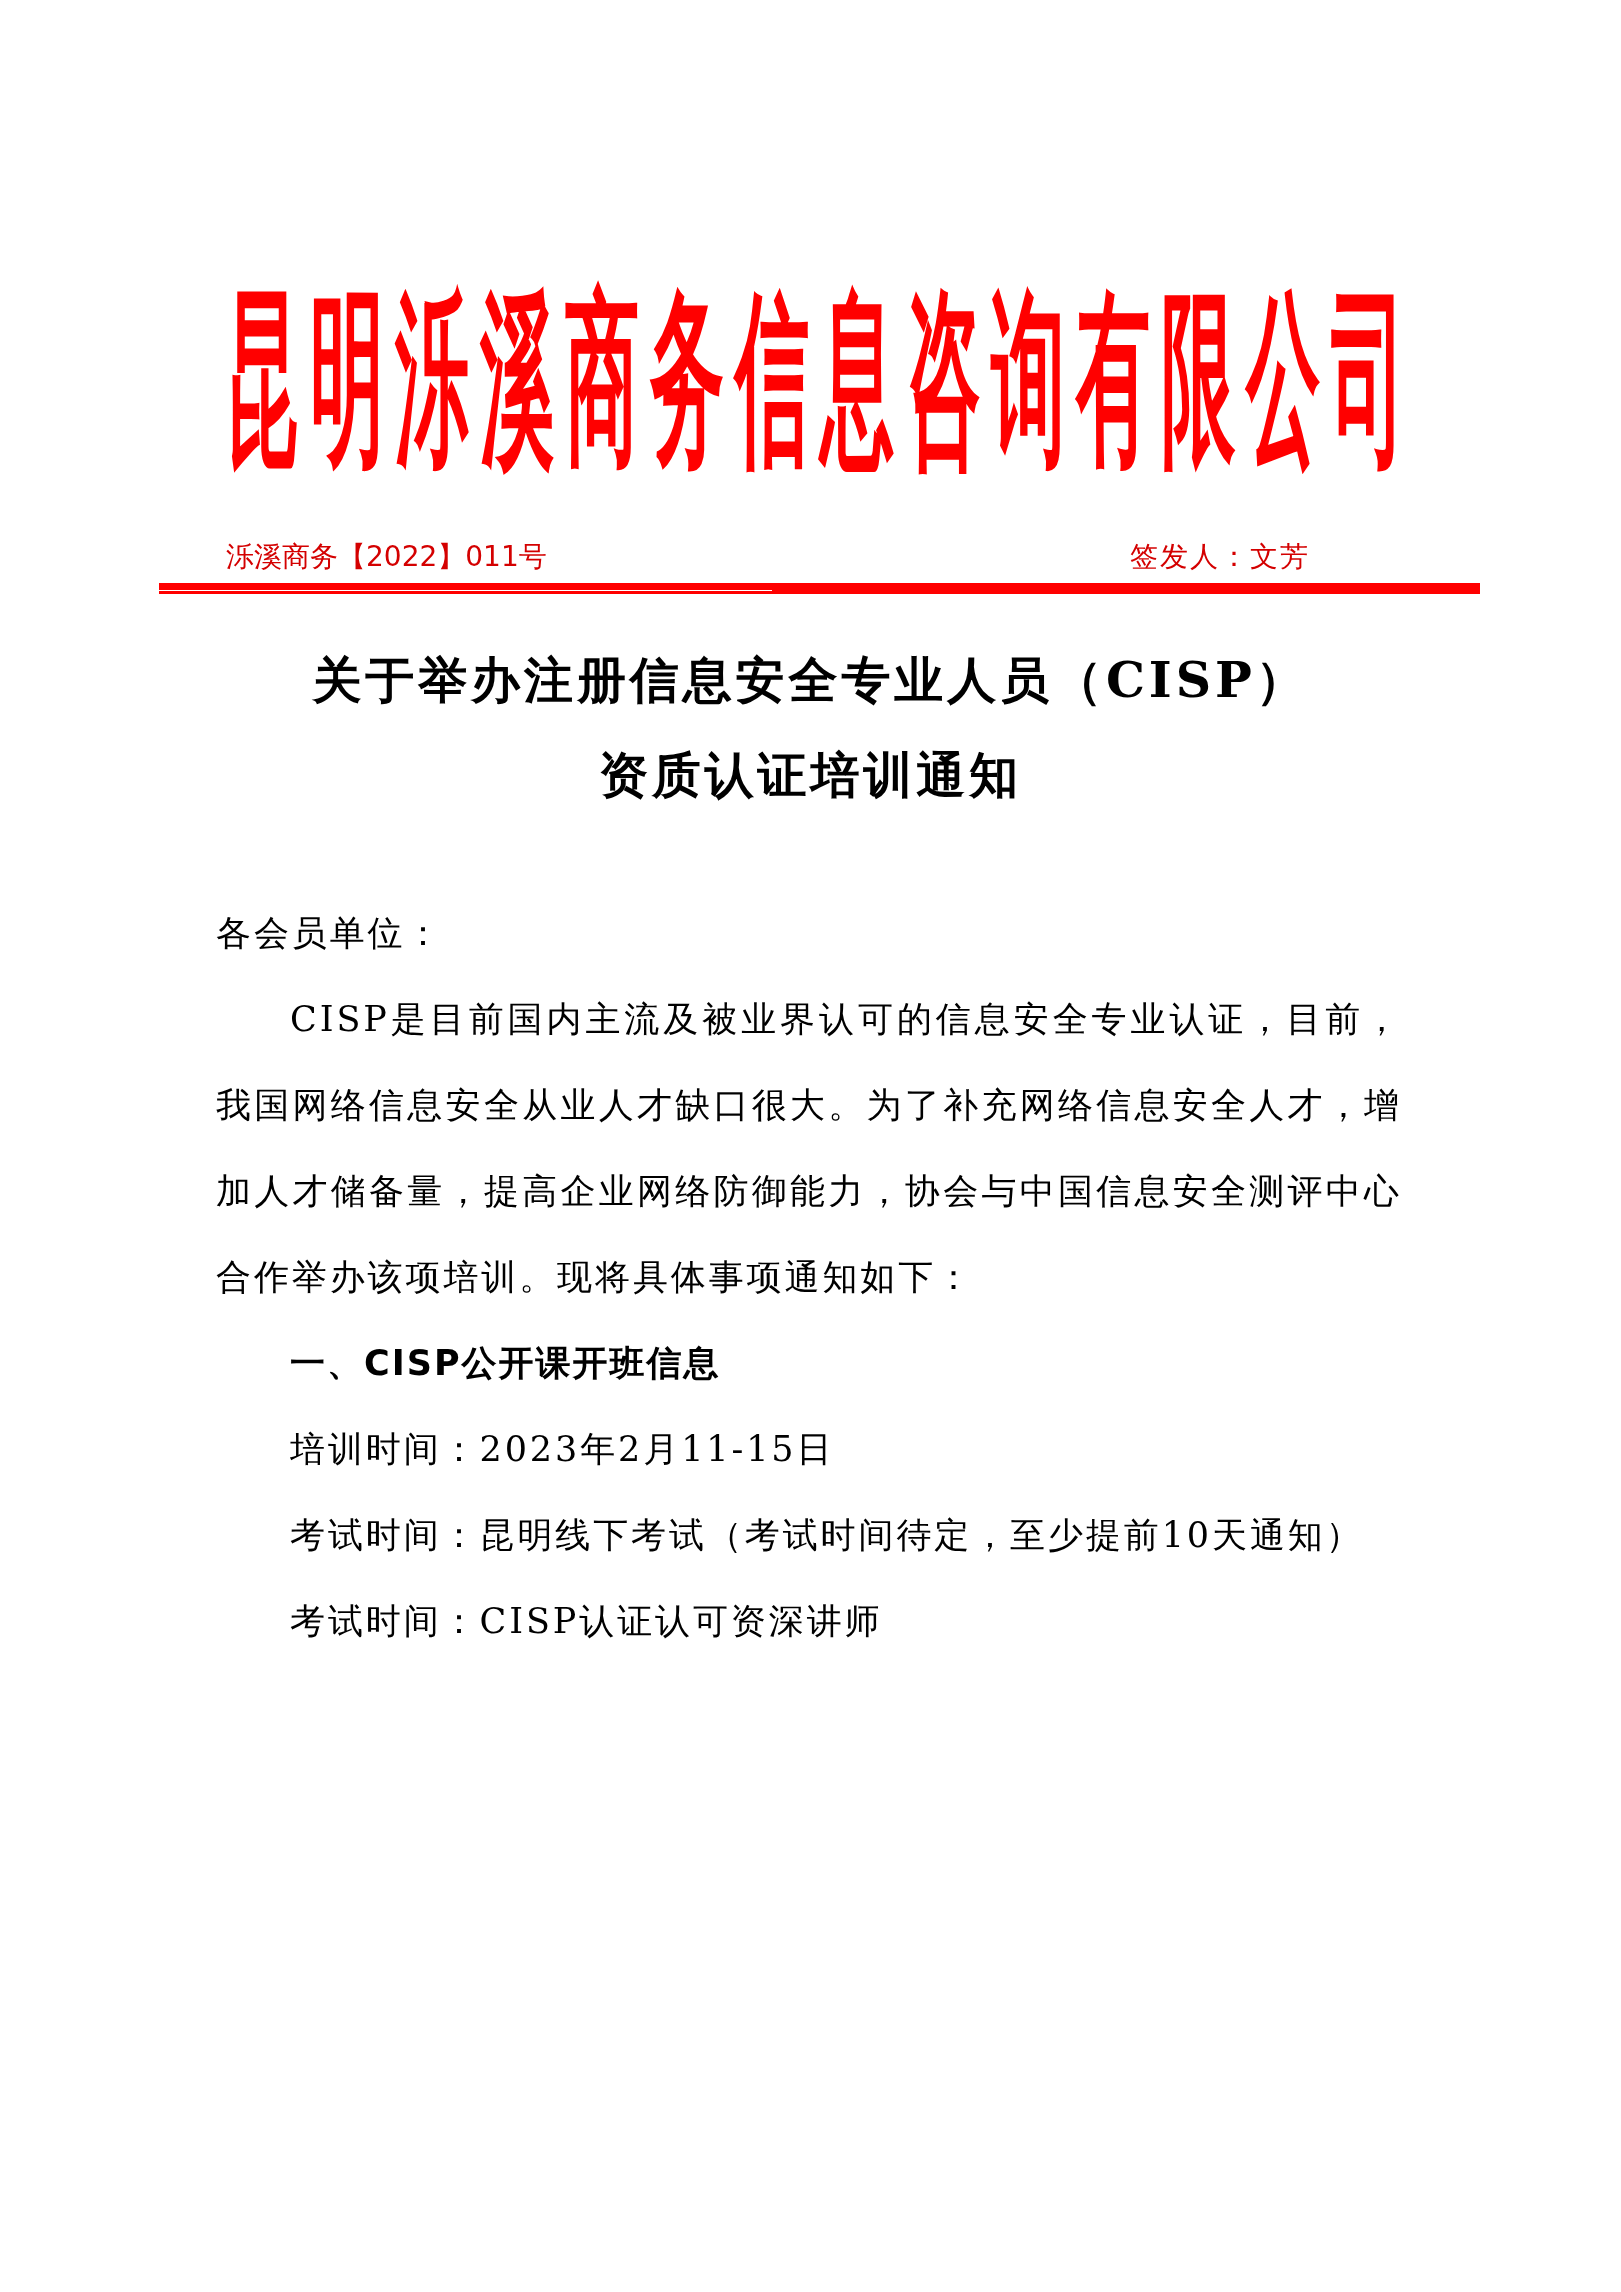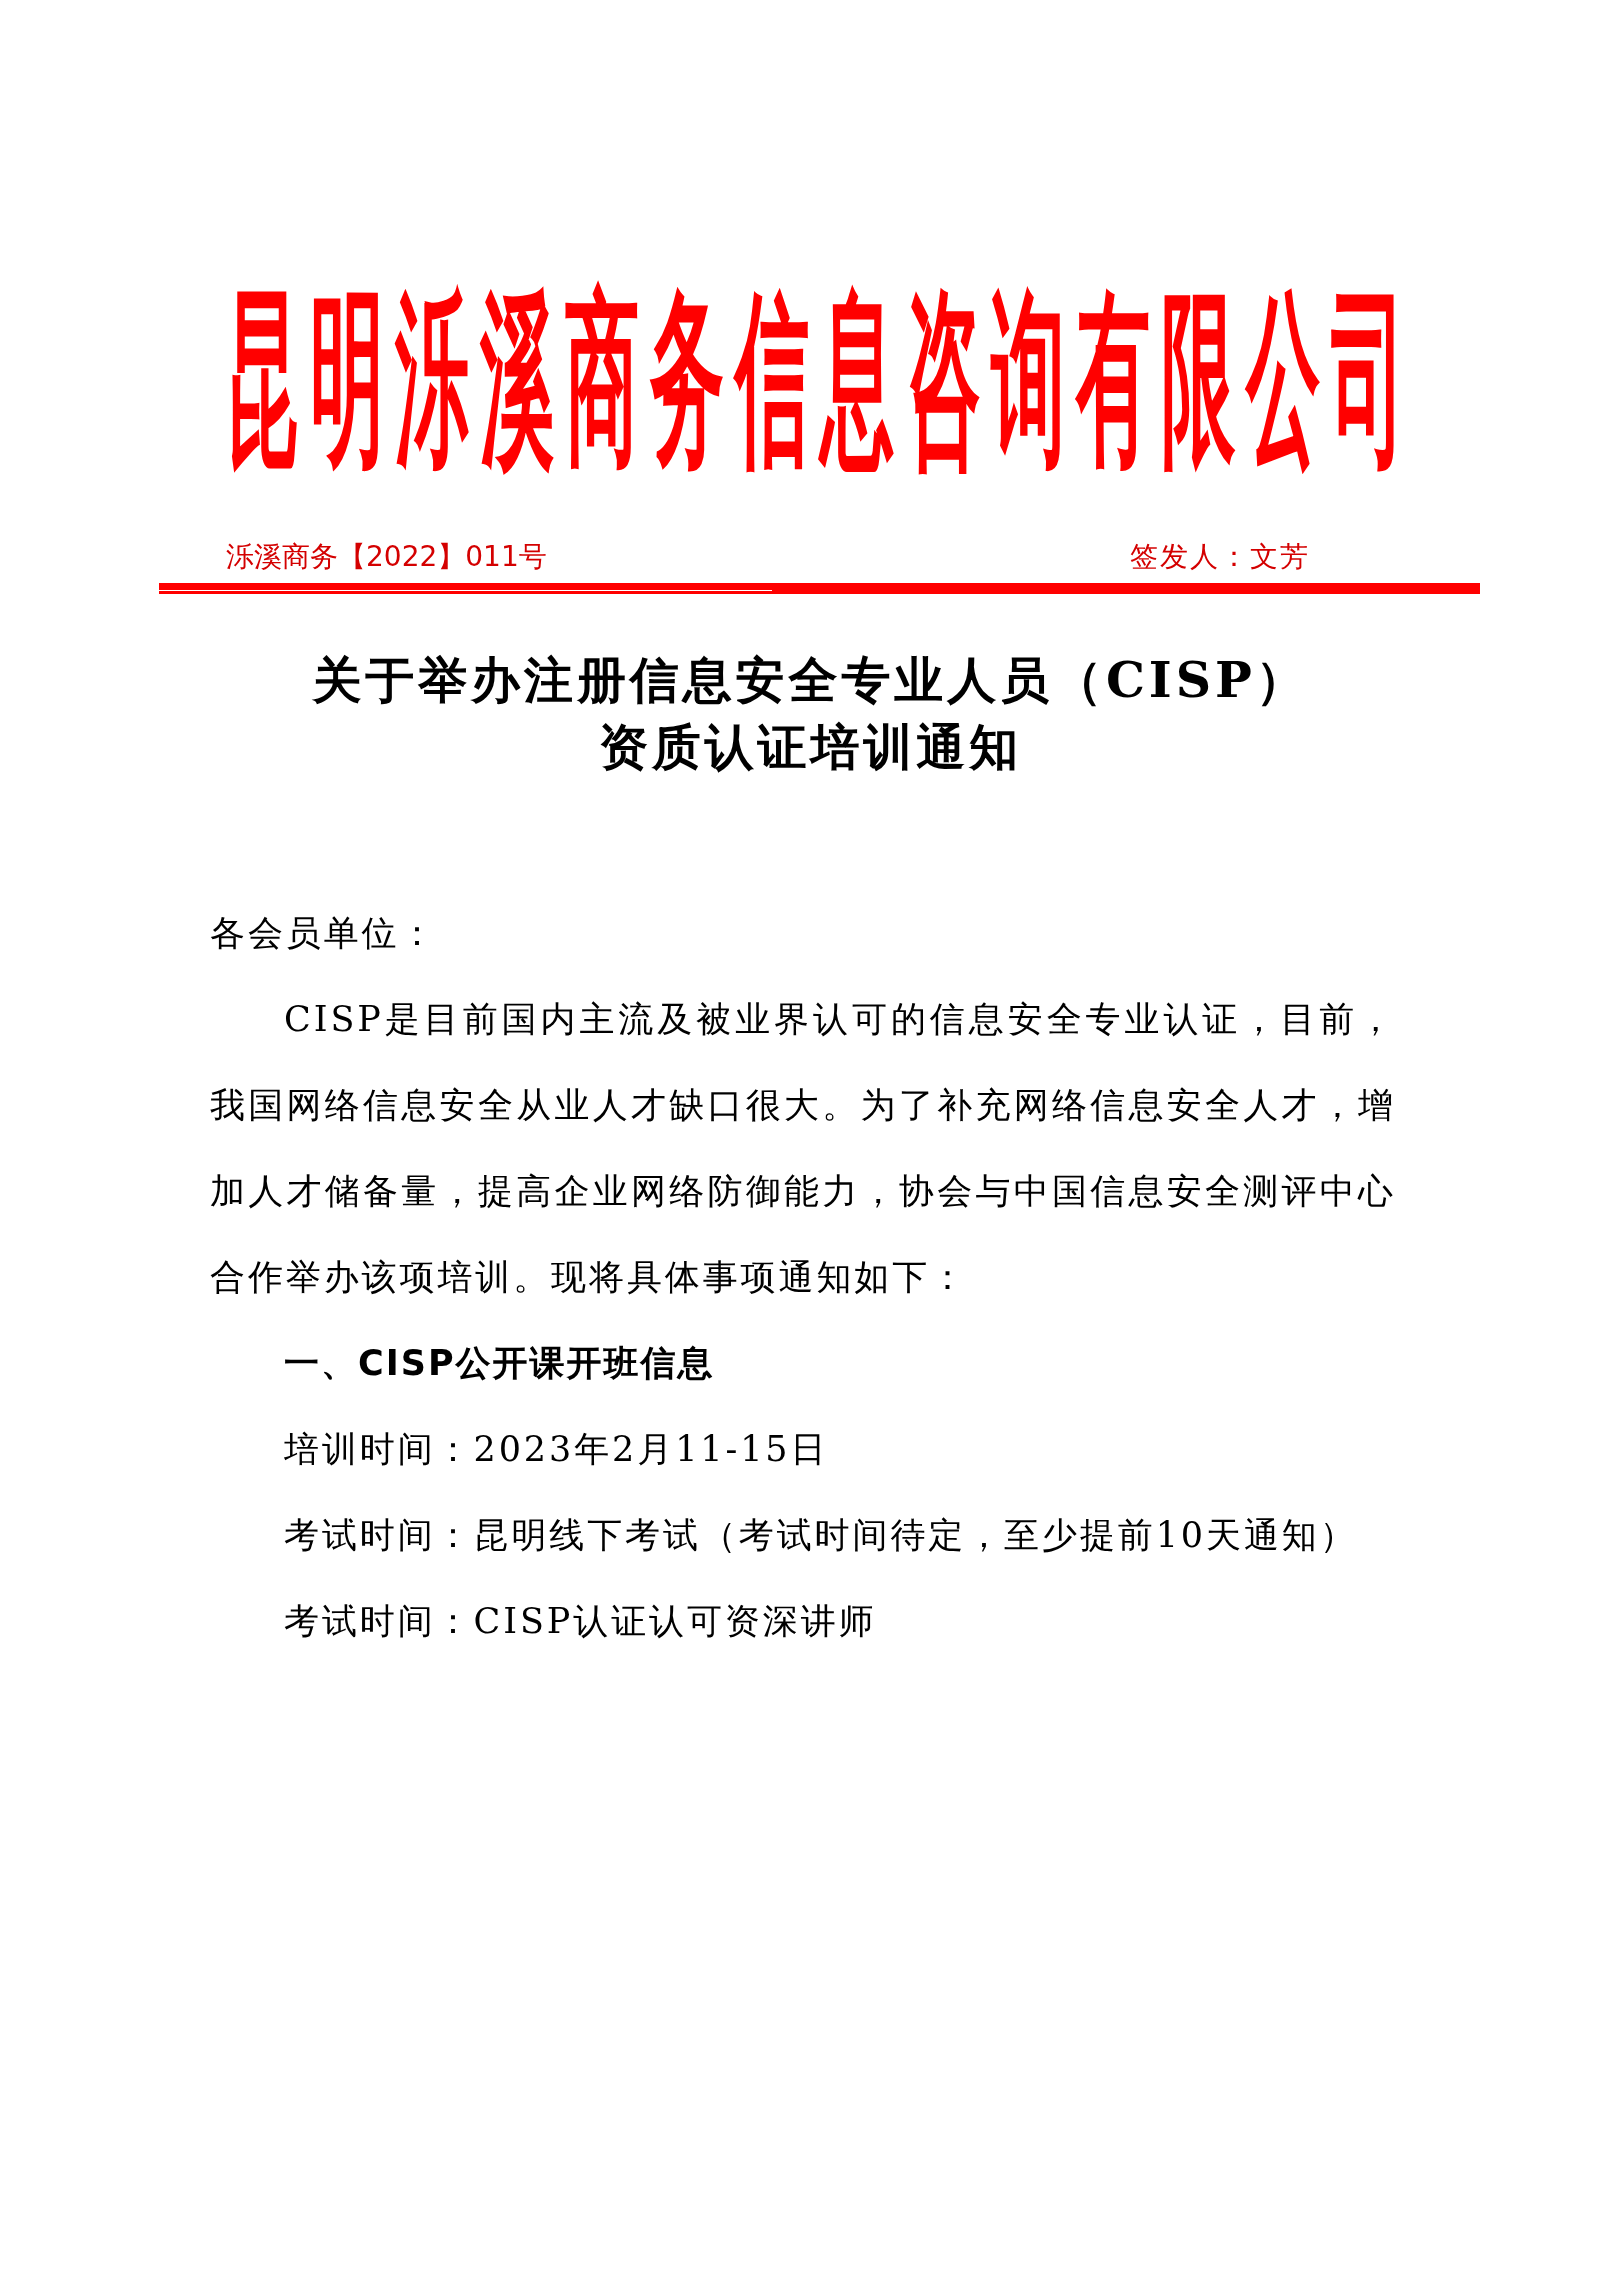--- a/index.html
+++ b/index.html
@@ -94,25 +94,25 @@
       text-align: center;
       font-family: "DejaVu Serif", "Liberation Serif", serif;
       font-weight: bold;
       font-size: 49px;
       line-height: 59px;
       letter-spacing: 3.9px;
       color: #000000;
       white-space: nowrap;
     }
     .title-1 { top: 651px; }
-    .title-2 { top: 718px; }
+    .title-2 { top: 746px; }
     
     .body {
       position: absolute;
-      left: 210px;
+      left: 216px;
       top: 890px;
       width: 1186px;
       font-family: "DejaVu Serif", "Liberation Serif", serif;
       font-size: 35px;
       line-height: 86px;
       letter-spacing: 2.9px;
       color: #000000;
     }
     .body p {
       margin: 0;

